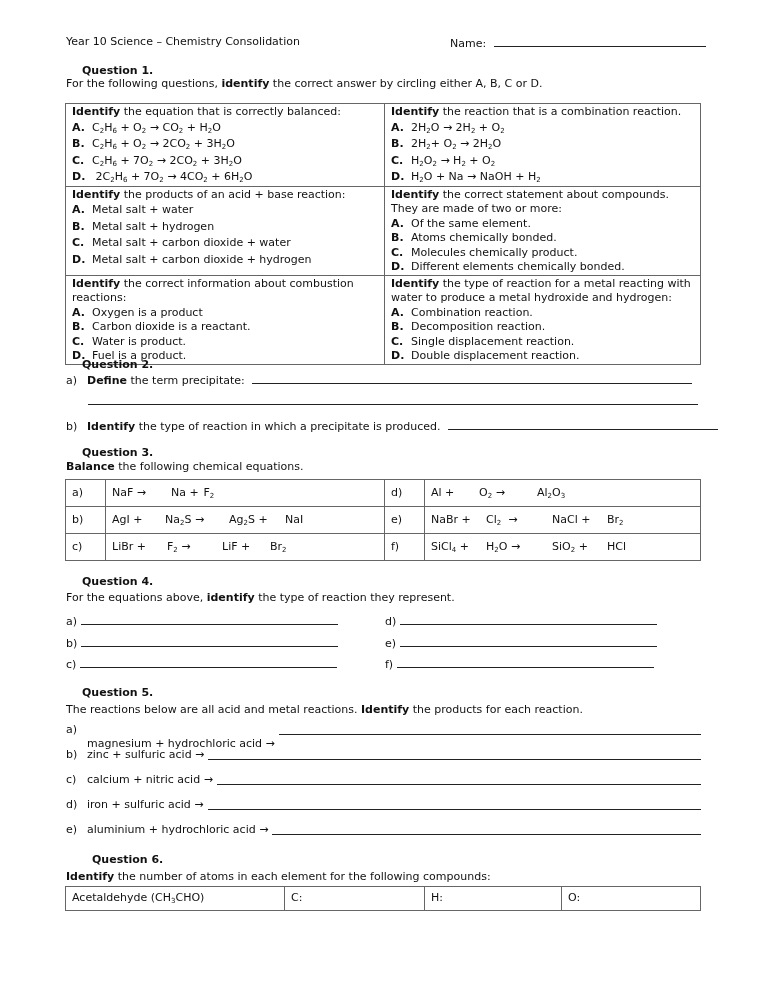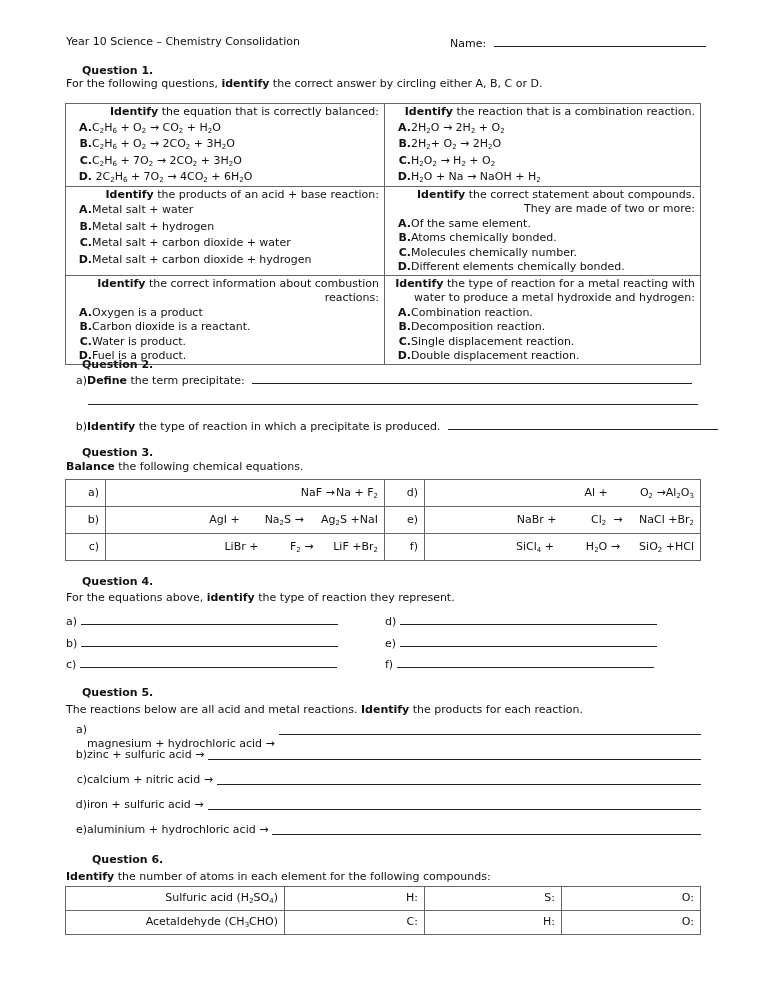--- a/index.html
+++ b/index.html
@@ -1,21 +1,21 @@
 <!DOCTYPE html>
 <html><head>
 <meta charset="utf-8">
 <style>
   html, body { margin: 0; padding: 0; background: #ffffff; }
   body {
     width: 768px; height: 994px; position: relative; overflow: hidden;
     font-family: "DejaVu Sans", "Liberation Sans", sans-serif;
     font-size: 11px; color: #111; line-height: 1.3;
   }
-  .abs { position: absolute; text-align: right; }
+  .abs { position: absolute; }
   b, .b { font-weight: bold; }
   sub { font-size: 7px; vertical-align: -2px; line-height: 0; }
   .fill-line { display: inline-block; border-bottom: 1px solid #222; height: 11px; vertical-align: baseline; }
   .heading { font-weight: bold; font-size: 11px; margin-left: 16px; }
 
   
   .q1 { left: 65px; top: 91px; width: 635px; border-collapse: collapse; table-layout: fixed; margin-top: 12px; }
   .q1 td { border: 1px solid #666; vertical-align: top; padding: 1px 5px 0 6px; font-size: 11px; line-height: 14.5px; }
   .q1 .opt { display: flex; }
   .q1 .opt .letter { font-weight: bold; width: 20px; flex: none; }
@@ -117,21 +117,21 @@
       <div class="opt">
             <span class="letter">A.</span>
             <span>Of the same element.</span>
           </div>
       <div class="opt">
             <span class="letter">B.</span>
             <span>Atoms chemically bonded.</span>
           </div>
       <div class="opt">
             <span class="letter">C.</span>
-            <span>Molecules chemically number.</span>
+            <span>Molecules chemically product.</span>
           </div>
       <div class="opt">
             <span class="letter">D.</span>
             <span>Different elements chemically bonded.</span>
           </div>
     </td>
   </tr>
   <tr style="height:87px">
     <td>
       <div><b>Identify</b><span> the correct information about combustion reactions:</span></div>
@@ -279,25 +279,19 @@
 </div>
 <table class="abs q6">
   <colgroup>
       <col style="width:219px">
       <col style="width:140px">
       <col style="width:137px">
       <col style="width:139px">
     </colgroup>
   <tbody>
   <tr>
-    <td>Sulfuric acid (H<sub>2</sub>SO<sub>4</sub>)</td>
-    <td>H:</td>
-    <td>S:</td>
-    <td>O:</td>
-  </tr>
-  <tr>
     <td>Acetaldehyde (CH<sub>3</sub>CHO)</td>
     <td>C:</td>
     <td>H:</td>
     <td>O:</td>
   </tr>
 </tbody>
   </table>
 
 </body></html>

